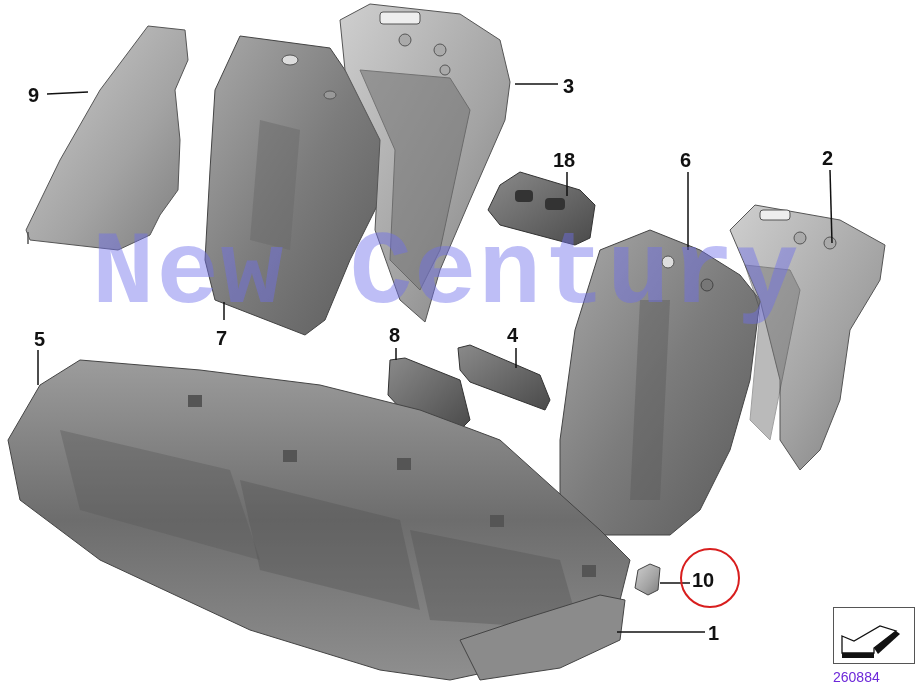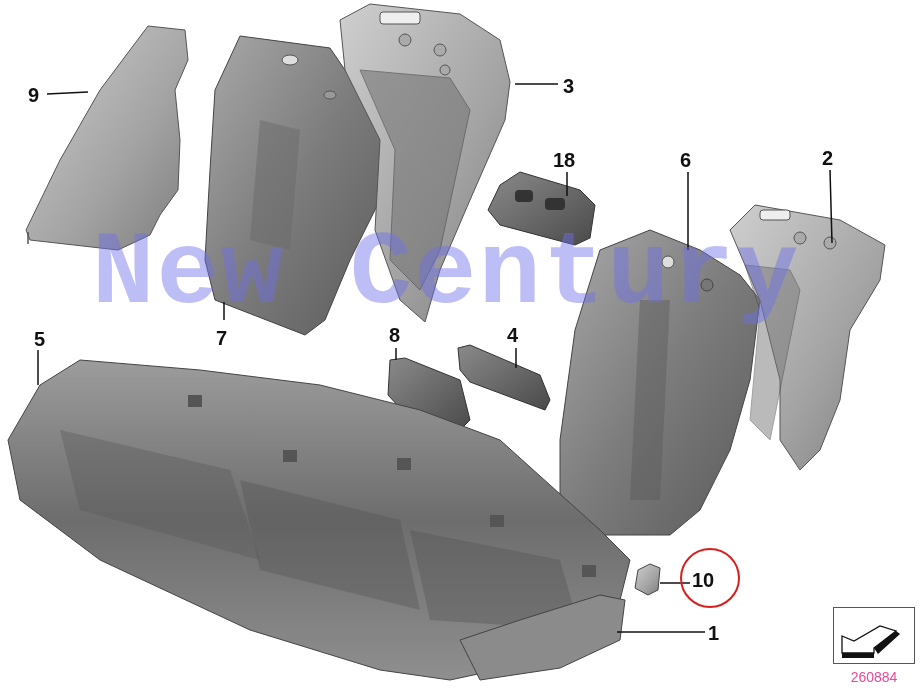--- a/index.html
+++ b/index.html
@@ -3,21 +3,21 @@
 <meta charset="utf-8">
 <style>
   html, body { margin:0; padding:0; background:#ffffff; }
   body { width:924px; height:694px; position:relative; overflow:hidden; font-family:"Liberation Sans", sans-serif; }
   #stage { position:absolute; left:0; top:0; width:924px; height:694px; }
   .callout { position:absolute; font-family:"Liberation Sans", sans-serif; font-weight:bold; font-size:20px; color:#111; line-height:1; }
   .watermark { position:absolute; font-family:Liberation Mono, monospace; font-weight:bold; color:rgba(110,110,235,0.45); line-height:1; white-space:nowrap; pointer-events:none; }
   .wm1 { left:92px; top:222px; font-size:104px; letter-spacing:2px; }
   .wm2 { left:300px; top:352px; font-size:96px; letter-spacing:4px; }
   .ref-box { position:absolute; left:833px; top:607px; width:82px; height:57px; border:1.5px solid #555; box-sizing:border-box; background:#fff; }
-  .ref-num { position:absolute; left:833px; top:669px; width:82px; text-align:center; font-size:14px; color:#ec4899; font-family:"Liberation Sans", sans-serif; }
+  .ref-num { position:absolute; left:833px; top:669px; width:82px; font-size:14px; color:#6d28d9; font-family:"Liberation Sans", sans-serif; }
   .highlight-ring { position:absolute; left:680px; top:548px; width:60px; height:60px; border:2.5px solid #d81e1e; border-radius:50%; box-sizing:border-box; }
 </style>
 </head>
 <body>
 
 <div id="stage">
   <svg width="924" height="694" viewBox="0 0 924 694" xmlns="http://www.w3.org/2000/svg">
     <defs>
       <linearGradient id="gPanel" x1="0" y1="0" x2="1" y2="1">
         <stop offset="0" stop-color="#a9a9a9"></stop>

